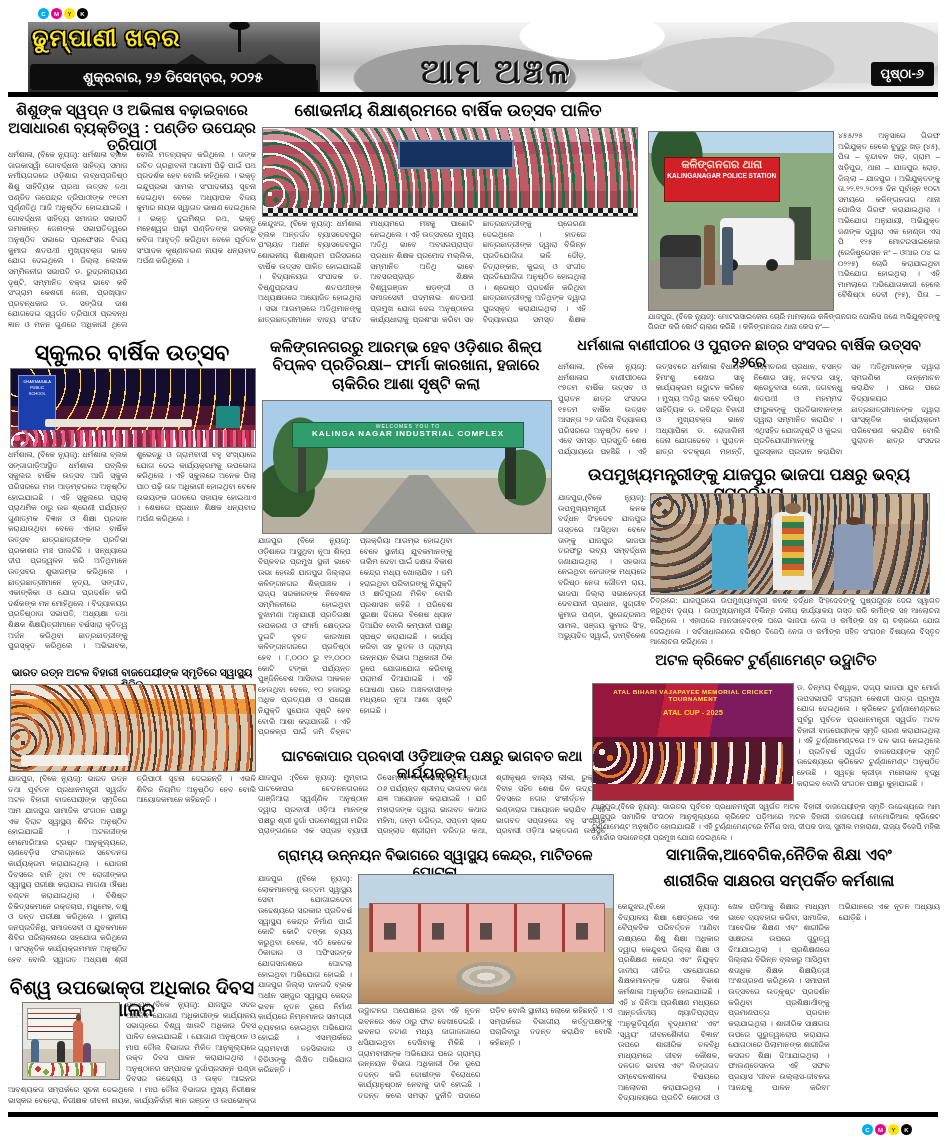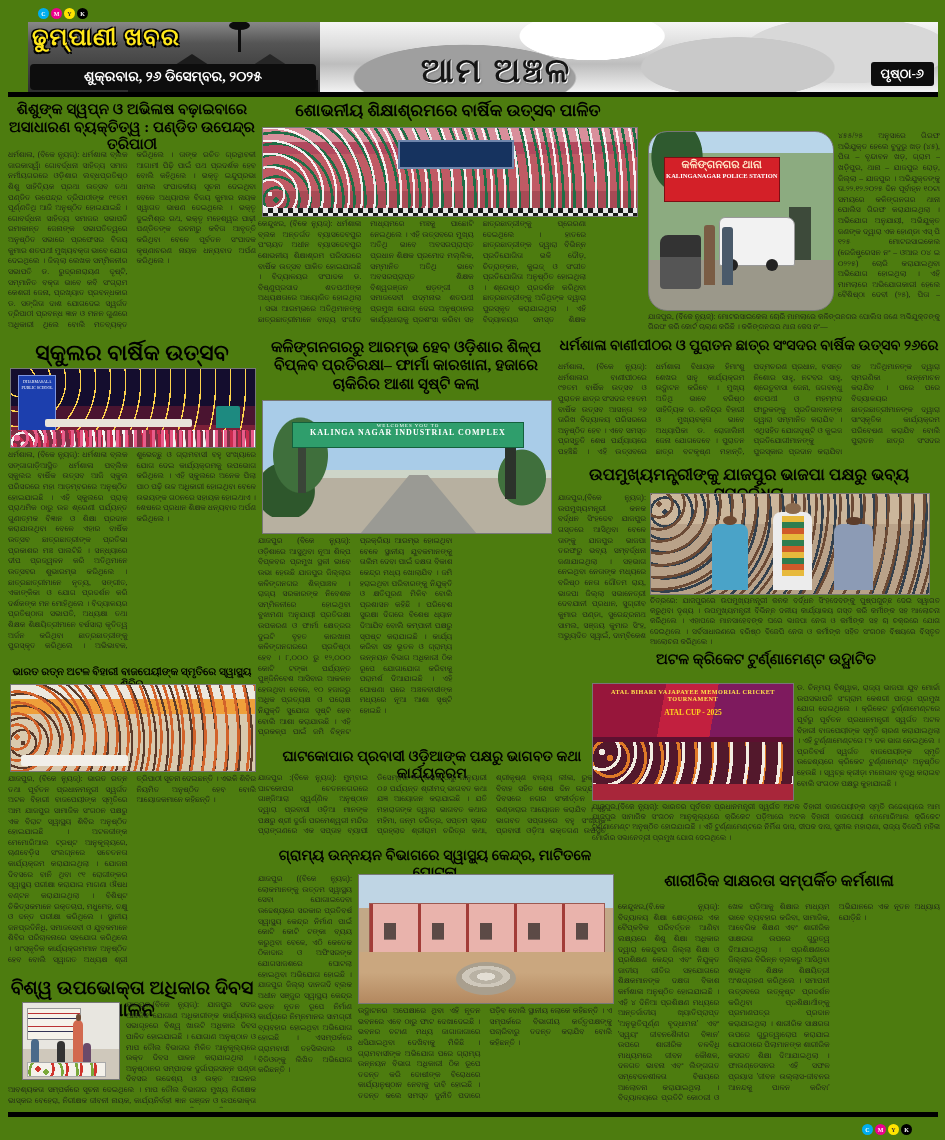--- a/index.html
+++ b/index.html
@@ -1,17 +1,17 @@
 <!DOCTYPE html>
 <html><head>
 <meta charset="utf-8">
 <style>
   html,body{margin:0;padding:0;background:#e9e9e9;}
-  .page{position:relative;width:945px;height:1140px;background:#4d7c0f;margin:0 auto;
-        font-family:Liberation Serif, serif;overflow:hidden;color:#111;}
+  .page{position:relative;width:945px;height:1140px;background:#ffffff;margin:0 auto;
+        font-family:Liberation Sans, sans-serif;overflow:hidden;color:#111;}
   
   .mast{position:absolute;left:28px;top:22px;width:910px;height:70px;overflow:hidden;
         background:linear-gradient(180deg,#f5f5f5 0%,#dcdcdc 35%,#bdbdbd 60%,#f2f2f2 100%);}
   .mast-clouds{position:absolute;inset:0;background:
         radial-gradient(120px 40px at 62% 20%,#ffffff 0 60%,transparent 61%),
         radial-gradient(160px 50px at 78% 65%,#c9c9c9 0 60%,transparent 61%),
         radial-gradient(200px 60px at 48% 80%,#9f9f9f 0 55%,transparent 56%),
         radial-gradient(170px 55px at 90% 40%,#d8d8d8 0 60%,transparent 61%);}
   .mast-left{position:absolute;left:0;top:0;width:292px;height:70px;
         background:linear-gradient(180deg,#888 0%,#555 30%,#2e2e2e 100%);overflow:hidden;}
@@ -220,21 +220,21 @@
   <div style="position:absolute;left:258px;top:874px;width:354px;height:234px;">
     <div class="body-txt" style="left:0;top:0;width:94px;height:234px;column-count:1;">ଯାଜପୁର ((ବିକେ ନ୍ୟୁଜ୍): ଲୋକମାନଙ୍କୁ ଉତ୍ତମ ସ୍ୱାସ୍ଥ୍ୟ ସେବା ଯୋଗାଇଦେବା ଉଦ୍ଦେଶ୍ୟରେ ସରକାର ପ୍ରତିବର୍ଷ ସ୍ୱାସ୍ଥ୍ୟ କେନ୍ଦ୍ର ନିର୍ମାଣ ପାଇଁ କୋଟି କୋଟି ଟଙ୍କା ବ୍ୟୟ କରୁଥିବା ବେଳେ, ଏଠି କେତେକ ଠିକାଦାର ଓ ଅଫିସରଙ୍କ ଯୋଗସାଜଶରେ ଘୋଟଲା ହୋଇଥିବା ଅଭିଯୋଗ ହୋଇଛି । ଯାଜପୁର ଜିଲ୍ଲା ଦାନଗଦି ବ୍ଲକ ଅଧୀନ ସଞ୍ଜୁର ସ୍ୱାସ୍ଥ୍ୟ କେନ୍ଦ୍ର ଭବନ ନୂତନ ରୂପେ ନିର୍ମାଣ କାର୍ଯ୍ୟରେ ନିମ୍ନମାନର ସାମଗ୍ରୀ ବ୍ୟବହାର ହୋଇଥିବା ଅଭିଯୋଗ ହୋଇଛି । ଏସମ୍ପର୍କରେ ଗ୍ରାମବାସୀ ତହସିଲଦାର ଓ ବିଡିଓଙ୍କୁ ଲିଖିତ ଅଭିଯୋଗ କରିଛନ୍ତି ।</div>
     <div class="ph ph-building" style="left:100px;top:0;width:254px;height:128px;">
       <div class="o bld-main"></div>
       <div class="o bld-ground"></div>
       <div class="o bld-fountain"></div>
     </div>
     <div class="body-txt cols2" style="left:100px;top:132px;width:254px;height:102px;">ଉଦ୍ଘାଟନର ଅପେକ୍ଷାରେ ଥିବା ଏହି ନୂତନ ଭବନରେ ଏବେ ଠାରୁ ଫାଟ ଦେଖାଦେଇଛି । ଭବନର ଚଟାଣ ମଧ୍ୟ ଜାଗାଜାଗାରେ ଧସିଯାଇଥିବା ଦେଖିବାକୁ ମିଳିଛି । ଗ୍ରାମବାସୀଙ୍କ ଅଭିଯୋଗ ପରେ ଗ୍ରାମ୍ୟ ଉନ୍ନୟନ ବିଭାଗ ଅଧିକାରୀ ଠିକ ରୂପେ ତଦନ୍ତ କରି ଦୋଷୀଙ୍କ ବିରୋଧରେ କାର୍ଯ୍ୟାନୁଷ୍ଠାନ ନେବାକୁ ଦାବି ହୋଇଛି । ତଦନ୍ତ କଲେ ସମସ୍ତ ଦୁର୍ନୀତି ପଦାରେ ପଡ଼ିବ ବୋଲି ସ୍ଥାନୀୟ ଲୋକେ କହିଛନ୍ତି । ଏ ସମ୍ପର୍କରେ ବିଭାଗୀୟ କର୍ତ୍ତୃପକ୍ଷଙ୍କୁ ପଚାରିବାରୁ ତଦନ୍ତ କରାଯିବ ବୋଲି କହିଛନ୍ତି ।</div>
   </div>
 
-  <div class="ph ph-police" style="left:648px;top:131px;width:184px;height:178px;border-radius:19px;">
+  <div class="ph ph-police" style="left:648px;top:131px;width:184px;height:178px;">
     <div class="o pol-tree"></div>
     <div class="o pol-door"></div>
     <div class="o pol-sign">
       <div class="l1">କଳିଙ୍ଗନଗର ଥାନା</div>
       <div class="l2">KALINGANAGAR POLICE STATION</div>
     </div>
     <div class="o pol-suv"></div>
     <div class="o pol-men"></div>
     <div class="o pol-bike"></div>
   </div>
@@ -259,20 +259,21 @@
     <div class="o ckt-banner">
       <div class="l1">ATAL BIHARI VAJAPAYEE MEMORIAL CRICKET TOURNAMENT</div>
       <div class="l2">ATAL CUP - 2025</div>
     </div>
     <div class="o ckt-people"></div>
     <div class="o ckt-carpet"></div>
   </div>
   <div class="body-txt" style="left:797px;top:683px;width:143px;height:116px;column-count:1;">ଡ. ଚିନ୍ମୟ ବିଶ୍ୱାଳ, ରାଜ୍ୟ ଭାଜପା ଯୁବ ମୋର୍ଚ୍ଚା ଉପସଭାପତି ସଂଗ୍ରାମ କେଶରୀ ପାତ୍ର ପ୍ରମୁଖ ଯୋଗ ଦେଇଥିଲେ । କ୍ରିକେଟ ଟୁର୍ଣ୍ଣାମେଣ୍ଟରେ ପୂର୍ବରୁ ପୂର୍ବତନ ପ୍ରଧାନମନ୍ତ୍ରୀ ସ୍ୱର୍ଗତ ଅଟଳ ବିହାରୀ ବାଜପେୟୀଙ୍କ ସ୍ମୃତି ଚାରଣ କରାଯାଇଥିଲା । ଏହି ଟୁର୍ଣ୍ଣାମେଣ୍ଟରେ ୮୨ ଦଳ ଭାଗ ନେଇଥିଲେ । ପ୍ରତିବର୍ଷ ସ୍ୱର୍ଗତ ବାଜପେୟୀଙ୍କ ସ୍ମୃତି ଉଦ୍ଦେଶ୍ୟରେ କ୍ରିକେଟ ଟୁର୍ଣ୍ଣାମେଣ୍ଟ ଅନୁଷ୍ଠିତ ହେଉଛି । ସ୍ୱଚ୍ଛ କ୍ରୀଡ଼ା ମନୋଭାବ ବୃଦ୍ଧି କରାଇବ ବୋଲି ସଂଗଠନ ପକ୍ଷରୁ କୁହାଯାଇଛି ।</div>
   <div class="cap" style="left:592px;top:802px;width:348px;height:42px;">ଯାଜପୁର,(ବିକେ ନ୍ୟୁଜ୍): ଭାରତର ପୂର୍ବତନ ପ୍ରଧାନମନ୍ତ୍ରୀ ସ୍ୱର୍ଗତ ଅଟଳ ବିହାରୀ ବାଜପେୟୀଙ୍କ ସ୍ମୃତି ଉଦ୍ଦେଶ୍ୟରେ ଆମ ଯାଜପୁର ସାମାଜିକ ସଂଗଠନ ଆନୁକୂଲ୍ୟରେ କ୍ରିକେଟ ପଡ଼ିଆରେ ଅଟଳ ବିହାରୀ ବାଜପେୟୀ ମେମୋରିଆଲ କ୍ରିକେଟ ଟୁର୍ଣ୍ଣାମେଣ୍ଟ ଅନୁଷ୍ଠିତ ହୋଇଯାଇଛି । ଏହି ଟୁର୍ଣ୍ଣାମେଣ୍ଟରେ ନିର୍ମିଶ ଦାସ, ଦୀପକ ଦାସ, ସୁନୀଲ ମହାରାଣା, ରାଜ୍ୟ ବିଜେପି ମହିଳା ମୋର୍ଚ୍ଚାର ସଭାନେତ୍ରୀ ପ୍ରମୁଖ ଯୋଗ ଦେଇଥିଲେ ।</div>
 
+  <div class="hl" style="left:618px;top:846px;width:322px;font-size:16px;">ସାମାଜିକ,ଆବେଗିକ,ନୈତିକ ଶିକ୍ଷା ଏବଂ</div>
   <div class="hl" style="left:618px;top:872px;width:322px;font-size:16px;">ଶାରୀରିକ ସାକ୍ଷରତା ସମ୍ପର୍କିତ କର୍ମଶାଳା</div>
   <div class="body-txt cols3" style="left:618px;top:902px;width:322px;height:206px;">କେନ୍ଦୁଝର,(ବି.କେ ନ୍ୟୁଜ୍): ବିଦ୍ୟାଳୟ ଶିକ୍ଷା କ୍ଷେତ୍ରରେ ଏକ ବୈପ୍ଳବିକ ପରିବର୍ତ୍ତନ ଆଣିବା ଲକ୍ଷ୍ୟରେ ଶିଶୁ ଶିକ୍ଷା ଅଧିକାର ଦ୍ୱାରା କେନ୍ଦୁଝର ଜିଲ୍ଲା ଶିକ୍ଷା ଓ ପ୍ରଶିକ୍ଷଣ କେନ୍ଦ୍ର ଏବଂ ନିଯୁକ୍ତ ଜାତୀୟ ଗୀତିର ସହଯୋଗରେ ଶିକ୍ଷକମାନଙ୍କ ଦକ୍ଷତା ବିକାଶ କର୍ମଶାଳା ଅନୁଷ୍ଠିତ ହୋଇଯାଇଛି । ଏହି ୪ ଦିନିଆ ପ୍ରଶିକ୍ଷଣ ମଧ୍ୟରେ ଆନ୍ତର୍ଜାତୀୟ ଖ୍ୟାତିପ୍ରାପ୍ତ 'ଅନୁଭୂତିପୂର୍ଣ୍ଣ ବୃଦ୍ଧାମନା' ଏବଂ 'ସ୍ୱୟଂ ଜୀବନଶୈଳୀର ବିଜ୍ଞାନ' ଉପରେ ଶାରୀରିକ ଚଳବିଧି ମାଧ୍ୟମରେ ଜୀବନ କୌଶଳ, ଦଳଗତ ଭାବନା ଏବଂ ଲିଙ୍ଗଗତ ସମ୍ବେଦନଶୀଳତା ବିଷୟରେ ଆଲୋଚନା କରାଯାଇଥିଲା । ବିଦ୍ୟାଳୟରେ ପ୍ରତିଟି କୋଠରୀ ଓ ଖେଳ ପଡ଼ିଆକୁ ଶିକ୍ଷାର ମାଧ୍ୟମ ଭାବେ ବ୍ୟବହାର କରିବା, ସାମାଜିକ, ଆବେଗିକ ଶିକ୍ଷଣ ଏବଂ ଶାରୀରିକ ସାକ୍ଷରତା ଉପରେ ଗୁରୁତ୍ୱ ଦିଆଯାଇଥିଲା । ପ୍ରଶିକ୍ଷଣରେ ଜିଲ୍ଲାର ବିଭିନ୍ନ ବ୍ଲକରୁ ଆସିଥିବା ଶତାଧିକ ଶିକ୍ଷକ ଶିକ୍ଷୟିତ୍ରୀ ଅଂଶଗ୍ରହଣ କରିଥିଲେ । ସମାପନୀ ଉତ୍ସବରେ ଉତ୍କୃଷ୍ଟ ପ୍ରଦର୍ଶନ କରିଥିବା ପ୍ରଶିକ୍ଷାର୍ଥୀଙ୍କୁ ପ୍ରମାଣପତ୍ର ପ୍ରଦାନ କରାଯାଇଥିଲା । ଶାରୀରିକ ସାକ୍ଷରତା ଉପରେ ଗୁରୁତ୍ୱାରୋପ କରାଯାଇ ଯୋଗଠାରେ ପିଲାମାନଙ୍କ ଶାରୀରିକ କସରତ ଶିକ୍ଷା ଦିଆଯାଇଥିଲା । ଫାଉଣ୍ଡେସନର ଏହି ସଫଳ ପ୍ରୟାସ 'ଜୀବନ ଉଲ୍ଲାସ-ଜୀବନର ଆନନ୍ଦକୁ ପାଳନ କରିବା' ଅଭିଯାନରେ ଏକ ନୂତନ ଅଧ୍ୟାୟ ଯୋଡ଼ିଛି ।</div>
 
   <div class="rule-bottom"></div>
   <div class="cmyk" style="left:862px;top:1124px;">
     <span class="dot-c">C</span>
     <span class="dot-m">M</span>
     <span class="dot-y">Y</span>
     <span class="dot-k">K</span>
   </div>

